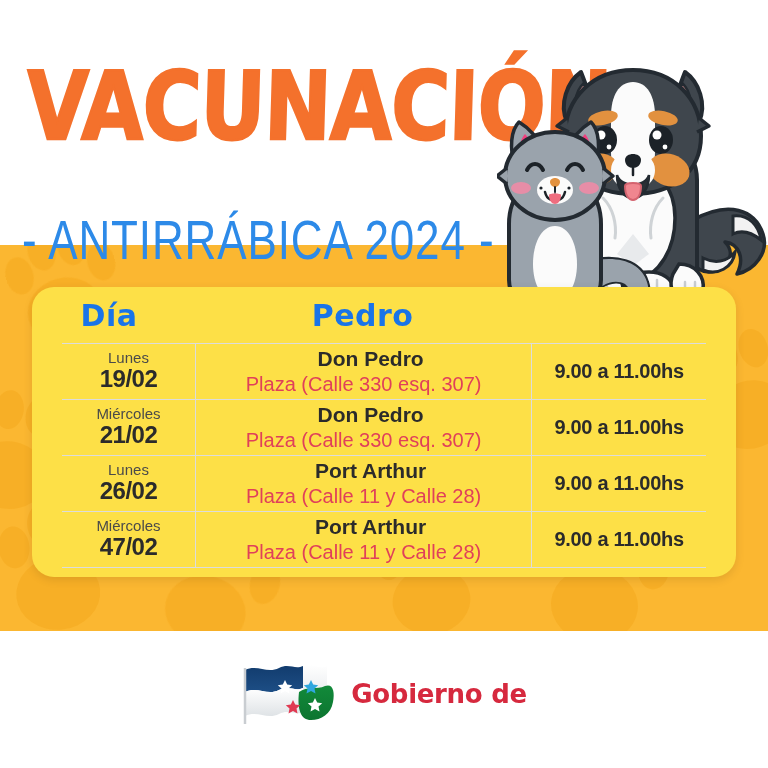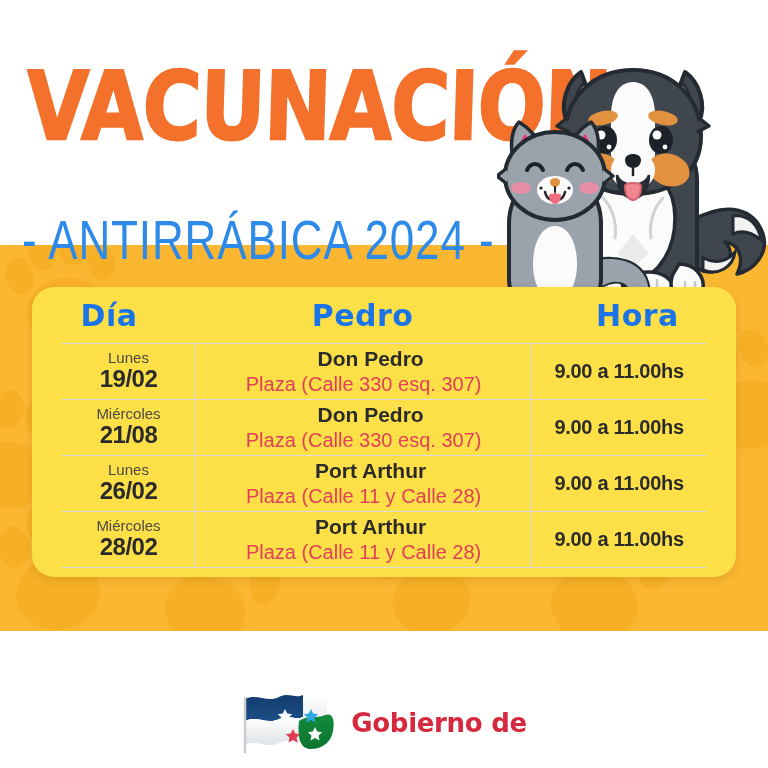--- a/index.html
+++ b/index.html
@@ -67,21 +67,21 @@
   .c-barrio{width:353px;border-left:1px solid #dcdcdc;border-right:1px solid #dcdcdc;}
   .c-hora{width:183px;}
   .dia-name{font-size:15px;color:#4a4a4a;line-height:1.05;font-weight:400;}
   .dia-date{font-size:24px;color:#2b2b2b;font-weight:bold;line-height:1.1;letter-spacing:-.5px;}
   .barrio-name{font-size:21px;color:#2b2b2b;font-weight:bold;line-height:1.15;margin-left:14px;}
   .barrio-addr{font-size:20px;color:#e0405a;line-height:1.2;margin-top:1px;}
   .hora-txt{font-size:20px;color:#2b2b2b;font-weight:bold;letter-spacing:-.3px;}
 
   
   .footer{
-    position:absolute;left:0;top:680px;width:768px;height:86px;
+    position:absolute;left:0;top:651px;width:768px;height:86px;
     display:flex;align-items:center;justify-content:center;gap:14px;
   }
   .flag{width:96px;height:72px;}
   .gov-text{
     font-family:"DejaVu Sans", sans-serif;
     font-weight:bold;font-size:26px;line-height:1.08;color:#d6293e;
     letter-spacing:-.3px;
   }
 
   
@@ -262,42 +262,41 @@
         <circle cx="44" cy="140" r="1.6" fill="#1c2228"></circle>
         <circle cx="72" cy="140" r="1.6" fill="#1c2228"></circle>
       </g>
     </svg>
   </div>
 
   <div class="card">
     <div class="thead">
       <div class="th col-dia">Día</div>
       <div class="th col-barrio">Pedro</div>
-      <div class="th col-hora">Hora</div>
     </div>
     <div class="tbody">
 
       <div class="row">
         <div class="c c-dia">
           <span class="dia-name">Lunes</span>
           <span class="dia-date">19/02</span>
         </div>
         <div class="c c-barrio">
           <span class="barrio-name">Don Pedro</span>
           <span class="barrio-addr">Plaza (Calle 330 esq. 307)</span>
         </div>
         <div class="c c-hora">
           <span class="hora-txt">9.00 a 11.00hs</span>
         </div>
       </div>
 
       <div class="row">
         <div class="c c-dia">
           <span class="dia-name">Miércoles</span>
-          <span class="dia-date">21/08</span>
+          <span class="dia-date">21/02</span>
         </div>
         <div class="c c-barrio">
           <span class="barrio-name">Don Pedro</span>
           <span class="barrio-addr">Plaza (Calle 330 esq. 307)</span>
         </div>
         <div class="c c-hora">
           <span class="hora-txt">9.00 a 11.00hs</span>
         </div>
       </div>
 
@@ -311,21 +310,21 @@
           <span class="barrio-addr">Plaza (Calle 11 y Calle 28)</span>
         </div>
         <div class="c c-hora">
           <span class="hora-txt">9.00 a 11.00hs</span>
         </div>
       </div>
 
       <div class="row">
         <div class="c c-dia">
           <span class="dia-name">Miércoles</span>
-          <span class="dia-date">28/02</span>
+          <span class="dia-date">47/02</span>
         </div>
         <div class="c c-barrio">
           <span class="barrio-name">Port Arthur</span>
           <span class="barrio-addr">Plaza (Calle 11 y Calle 28)</span>
         </div>
         <div class="c c-hora">
           <span class="hora-txt">9.00 a 11.00hs</span>
         </div>
       </div>
 

